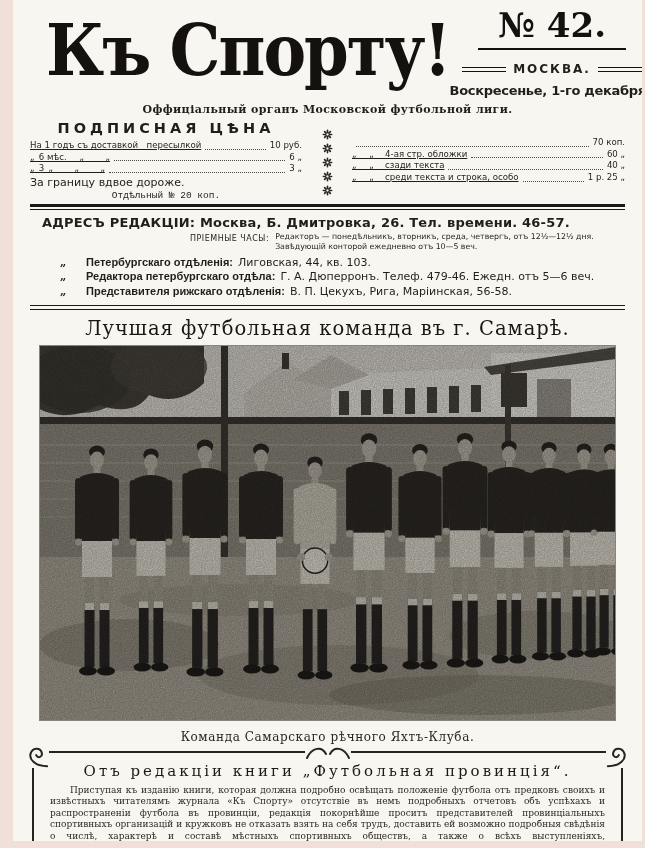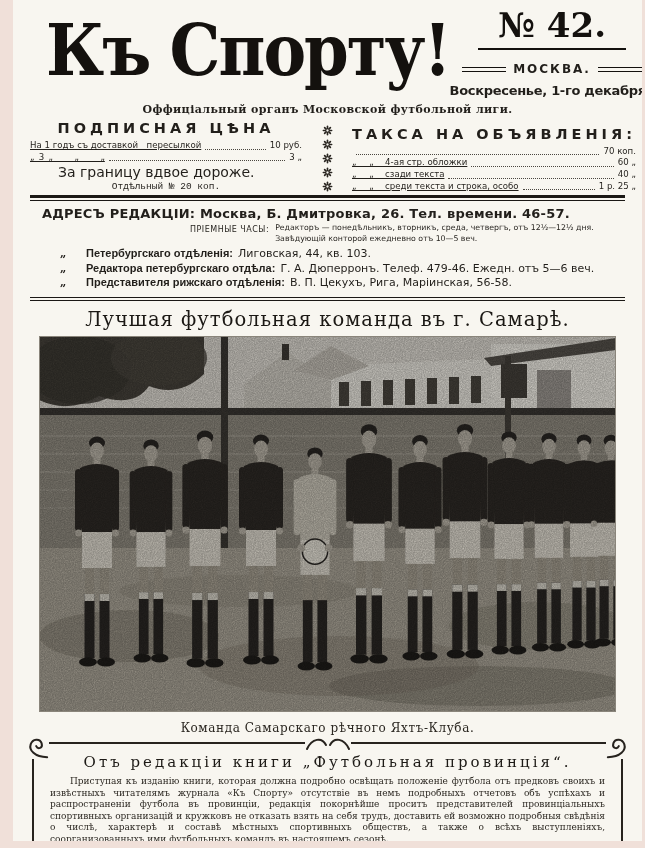--- a/index.html
+++ b/index.html
@@ -16,32 +16,32 @@
   .mast-right { width:205px; text-align:center; padding-top:2px; }
   .issue-no { font-family:"DejaVu Serif",serif; font-weight:bold; font-size:34px; line-height:1; color:#14110e; }
   .num-rule { width:148px; border-bottom:2.5px solid #14110e; margin:6px auto 12px auto; }
   .city-row { display:flex; align-items:center; justify-content:center; gap:7px; margin-bottom:7px; }
   .dbl-line { width:44px; height:5px; border-top:1.6px solid #14110e; border-bottom:1.6px solid #14110e; }
   .city { font-family:"DejaVu Sans",sans-serif; font-weight:bold; font-size:12px; letter-spacing:2px; }
   .dateline { font-family:"DejaVu Sans",sans-serif; font-weight:bold; font-size:13px; letter-spacing:-0.3px; white-space:nowrap; }
   .subtitle { text-align:center; font-size:11px; font-weight:bold; margin:0 0 4px 0; letter-spacing:0.4px; }
 
   
-  .rates { display:flex; align-items:flex-end;gap:8px; }
+  .rates { display:flex; align-items:center;gap:8px; }
   .col-sub { flex:0 0 272px; }
   .col-orn { flex:0 0 34px; display:flex; flex-direction:column; align-items:center; gap:3px; padding-top:4px; }
   .col-ads { flex:1 1 auto; }
   .rate-title { text-align:center; font-family:"DejaVu Sans",sans-serif; font-weight:bold;
                 font-size:14.5px; letter-spacing:4px; margin-bottom:4px; white-space:nowrap; }
   .rate-row { display:flex; align-items:flex-end; font-size:8.6px; line-height:1.35;
               font-family:"DejaVu Sans",sans-serif; }
   .rate-label { white-space:pre;text-decoration:underline; }
   .leader { flex:1; border-bottom:1.2px dotted #4a463f; margin:0 4px 2px 4px; min-width:10px; }
   .rate-price { white-space:nowrap; }
-  .foreign-note { font-size:14px; font-family:"DejaVu Sans",sans-serif; margin-top:1px;margin-left:28px; }
+  .foreign-note { font-size:11px; font-family:"DejaVu Sans",sans-serif; margin-top:1px; }
   .single-issue { font-size:9.5px; font-family:Liberation Mono, monospace; text-align:center; margin-top:1px; }
   .flower { width:11px; height:11px; }
 
   .rule-heavy { border-top:3px solid #1b1815; border-bottom:1.3px solid #1b1815; height:6px; margin-top:3px; }
   .rule-double { border-top:1.6px solid #1b1815; border-bottom:1.6px solid #1b1815; height:4.5px; margin-top:4px; }
 
   
   .addr { padding:5px 0 2px 12px; }
   .addr-main { font-family:"DejaVu Sans",sans-serif; font-weight:bold; font-size:13px; letter-spacing:0.2px; }
   .hours { display:flex; gap:6px; margin:2px 0 3px 148px; align-items:flex-start; }
@@ -91,20 +91,25 @@
 
     <div class="rates">
       <div class="col-sub">
         <div class="rate-title">ПОДПИСНАЯ ЦѢНА</div>
         <div class="rate-row">
           <span class="rate-label">На 1 годъ съ доставкой пересылкой</span>
           <span class="leader"></span>
           <span class="rate-price">10 руб.</span>
         </div>
         <div class="rate-row">
+          <span class="rate-label">„ 6 мѣс.  „   „</span>
+          <span class="leader"></span>
+          <span class="rate-price">6 „</span>
+        </div>
+        <div class="rate-row">
           <span class="rate-label">„ 3 „   „   „</span>
           <span class="leader"></span>
           <span class="rate-price">3 „</span>
         </div>
         <div class="foreign-note">За границу вдвое дороже.</div>
         <div class="single-issue">Отдѣльный № 20 коп.</div>
       </div>
 
       <div class="col-orn">
         <svg class="flower" viewBox="0 0 16 16">
@@ -148,21 +153,20 @@
               <line x1="8" y1="2" x2="8" y2="14"></line>
               <line x1="2" y1="8" x2="14" y2="8"></line>
               <line x1="3.8" y1="3.8" x2="12.2" y2="12.2"></line>
               <line x1="12.2" y1="3.8" x2="3.8" y2="12.2"></line>
             </g>
             <circle cx="8" cy="8" r="2.1" fill="#f8f6f0" stroke="#2a2621"></circle>
           </svg>
       </div>
 
       <div class="col-ads">
-        <div class="rate-title">ТАКСА НА ОБЪЯВЛЕНІЯ:</div>
         <div class="rate-row">
           <span class="leader"></span>
           <span class="rate-price">70 коп.</span>
         </div>
         <div class="rate-row">
           <span class="rate-label">„  „  4-ая стр. обложки</span>
           <span class="leader"></span>
           <span class="rate-price">60 „</span>
         </div>
         <div class="rate-row">

